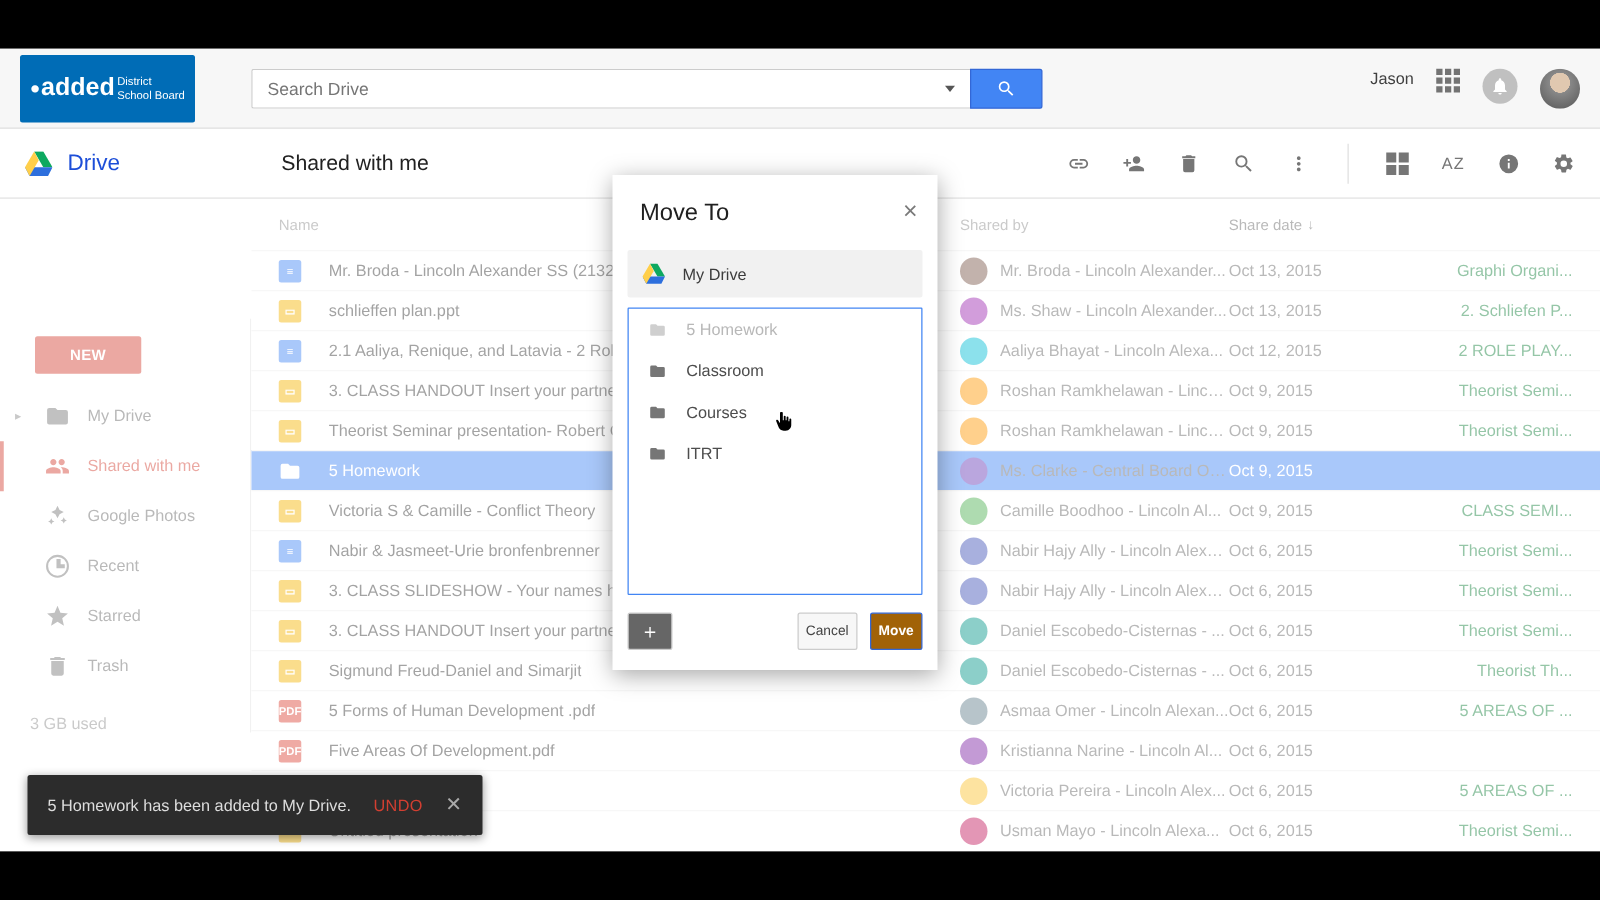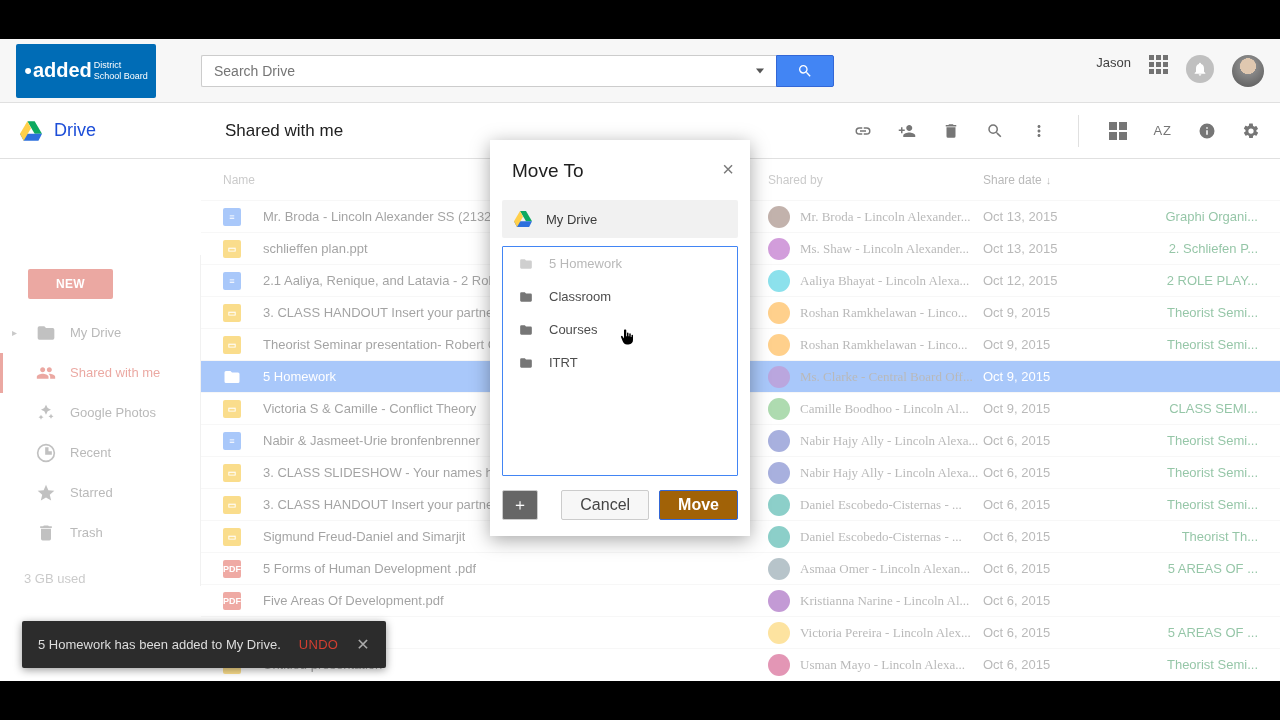--- a/index.html
+++ b/index.html
@@ -62,21 +62,21 @@
 .row { display: flex; align-items: center; height: 32px; font-size: 13px; color: #333; padding: 0 22px; border-top: 1px solid #eee; cursor: pointer; }
 .row.sel { background: #4285f4; color: #fff; }
 .row.sel .col-owner, .row.sel .col-date, .row.sel .cx { color: #fff; }
 .ficon { width: 18px; height: 18px; margin-right: 22px; display: inline-flex; align-items: center; justify-content: center; border-radius: 2px; font-size: 9px; color: #fff; font-weight: bold; }
 .ficon.docs { background: #4285f4; }
 .ficon.slides { background: #f4b400; }
 .ficon.pdf { background: #db4437; }
 .ficon.folder svg { width: 18px; height: 18px; fill: #767676; }
 .row.sel .ficon.folder svg { fill: #fff; }
 .oavatar { width: 22px; height: 22px; border-radius: 50%; display: inline-block; flex-shrink: 0; }
-.col-owner .ot { white-space: nowrap; overflow: hidden; text-overflow: ellipsis; color: #646464; font-family: Liberation Serif, serif; }
+.col-owner .ot { white-space: nowrap; overflow: hidden; text-overflow: ellipsis; color: #646464; }
 .col-date { color: #646464; }
 .cx { color: #15803d; white-space: nowrap; overflow: hidden; text-overflow: ellipsis; }
 .fname { white-space: nowrap; overflow: hidden; text-overflow: ellipsis; }
 
 
 .dim { position: absolute; inset: 0; background: rgba(255,255,255,0.55); pointer-events: none; }
 
 
 .modal { position: absolute; left: 490px; top: 140px; width: 260px; background: #fff; box-shadow: 0 4px 18px rgba(0,0,0,0.35); z-index: 60; }
 .modal-title { padding: 20px 22px 12px; font-size: 19px; color: #202020; position: relative; }
@@ -84,21 +84,21 @@
 .crumb { margin: 6px 12px 8px; background: #f1f1f1; padding: 10px 12px; display: flex; align-items: center; gap: 14px; border-radius: 2px; }
 .crumb svg { width: 18px; height: 18px; }
 .crumb span { font-size: 13px; font-weight: 500; color: #3c3c3c; }
 .ftree { margin: 0 12px 14px; border: 1px solid #4285f4; border-radius: 1px; min-height: 230px; }
 .titem { display: flex; align-items: center; gap: 14px; padding: 9px 14px; font-size: 13px; color: #4d4d4d; cursor: pointer; }
 .titem.cur { color: #b8b8b8; }
 .titem svg { width: 18px; height: 14px; fill: #767676; }
 .titem.cur svg { fill: #cfcfcf; }
 .modal-actions { display: flex; align-items: center; gap: 10px; padding: 0 12px 16px; justify-content: flex-end; }
 .newf { width: 36px; height: 30px; border: 1px solid #ccc; background: #666; color: #fff; display: flex; align-items: center; justify-content: center; border-radius: 2px; cursor: pointer; margin-right: auto; }
-.btn { height: 30px; border: 1px solid #ccc; background: #f7f7f7; padding: 0 18px; font-size: 16px; border-radius: 2px; cursor: pointer; color: #444; }
+.btn { height: 30px; border: 1px solid #ccc; background: #f7f7f7; padding: 0 6px; font-size: 11px; border-radius: 2px; cursor: pointer; color: #444; }
 .btn.primary { background: #a16207; border-color: #3367d6; color: #fff; font-weight: bold; }
 
 
 .toast { position: absolute; left: 22px; bottom: 52px; background: #2c2c2c; color: #ddd; font-size: 13px; padding: 14px 16px; border-radius: 2px; display: flex; align-items: center; gap: 18px; z-index: 70; box-shadow: 0 2px 8px rgba(0,0,0,0.4); }
 .toast .undo { color: #d23f31; font-weight: 500; cursor: pointer; letter-spacing: 0.3px; }
 .toast .tx { color: #aaa; cursor: pointer; font-size: 16px; }
 
 
 .cursor { position: absolute; left: 618px; top: 328px; width: 18px; height: 18px; z-index: 80; }
 

